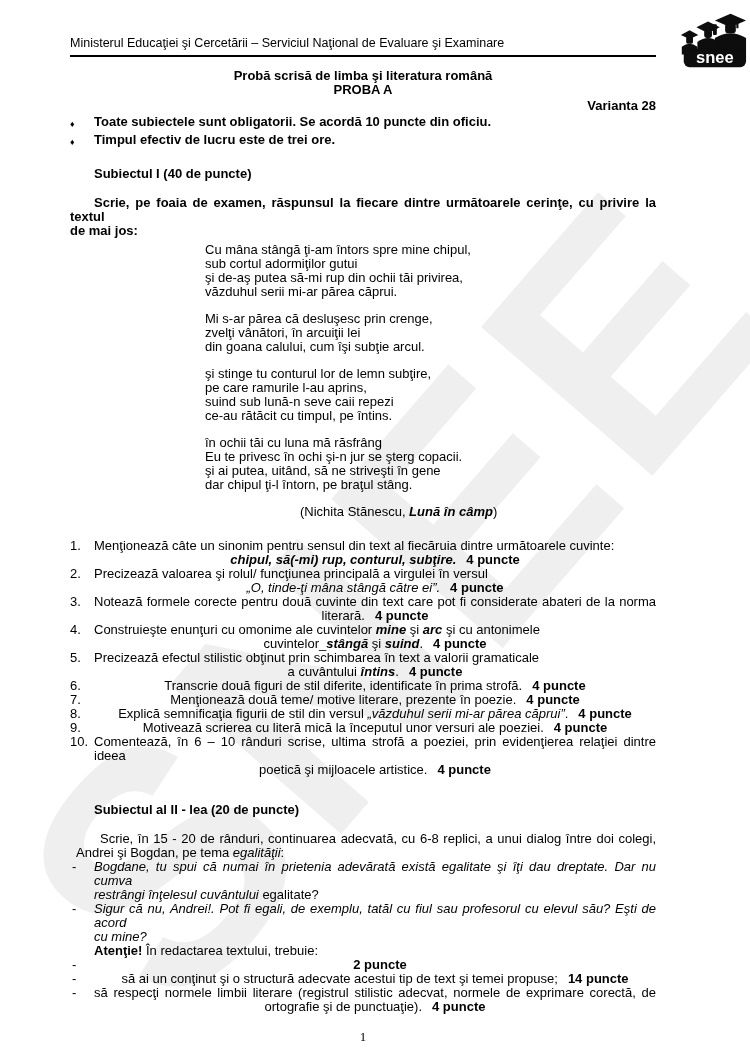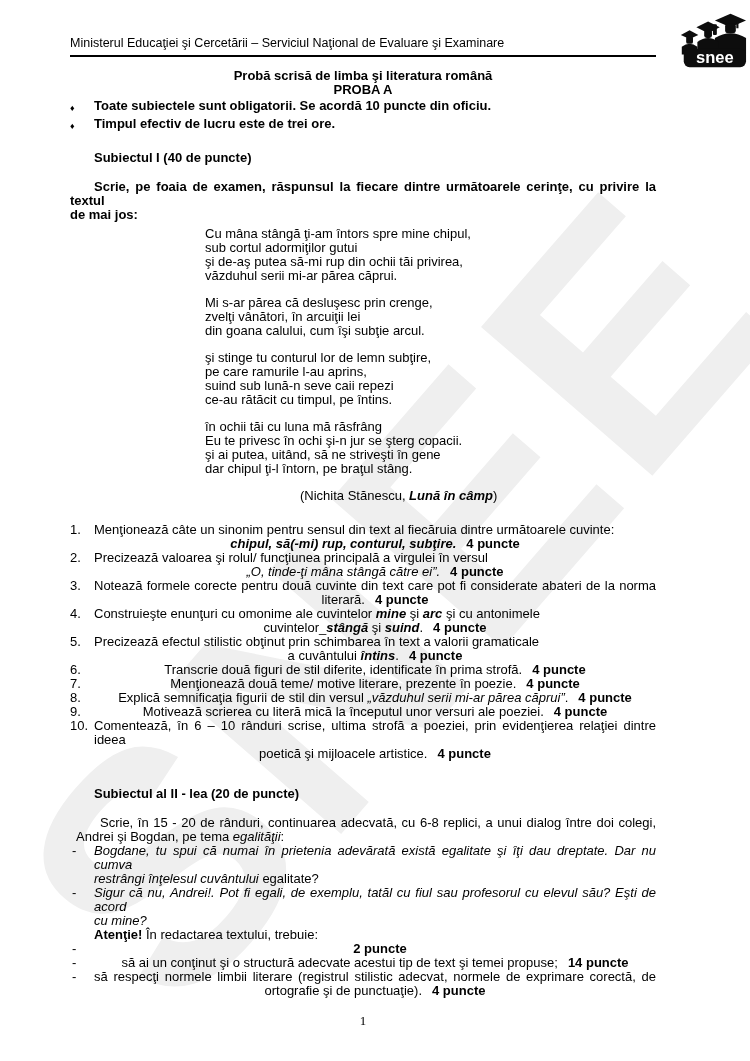--- a/index.html
+++ b/index.html
@@ -71,20 +71,21 @@
 
   <div class="content">
 
     <div class="hdr">Ministerul Educaţiei şi Cercetării – Serviciul Naţional de Evaluare şi Examinare</div>
     <div class="hdr-rule"></div>
 
     <div class="title">
       <div>Probă scrisă de limba şi literatura română</div>
       <div>PROBA A</div>
     </div>
+    <div class="variant">Varianta 28</div>
 
     <div class="notice">
       <span class="bullet">♦</span>
       <span>Toate subiectele sunt obligatorii. Se acordă 10 puncte din oficiu.</span>
     </div>
     <div class="notice">
       <span class="bullet">♦</span>
       <span>Timpul efectiv de lucru este de trei ore.</span>
     </div>
 

